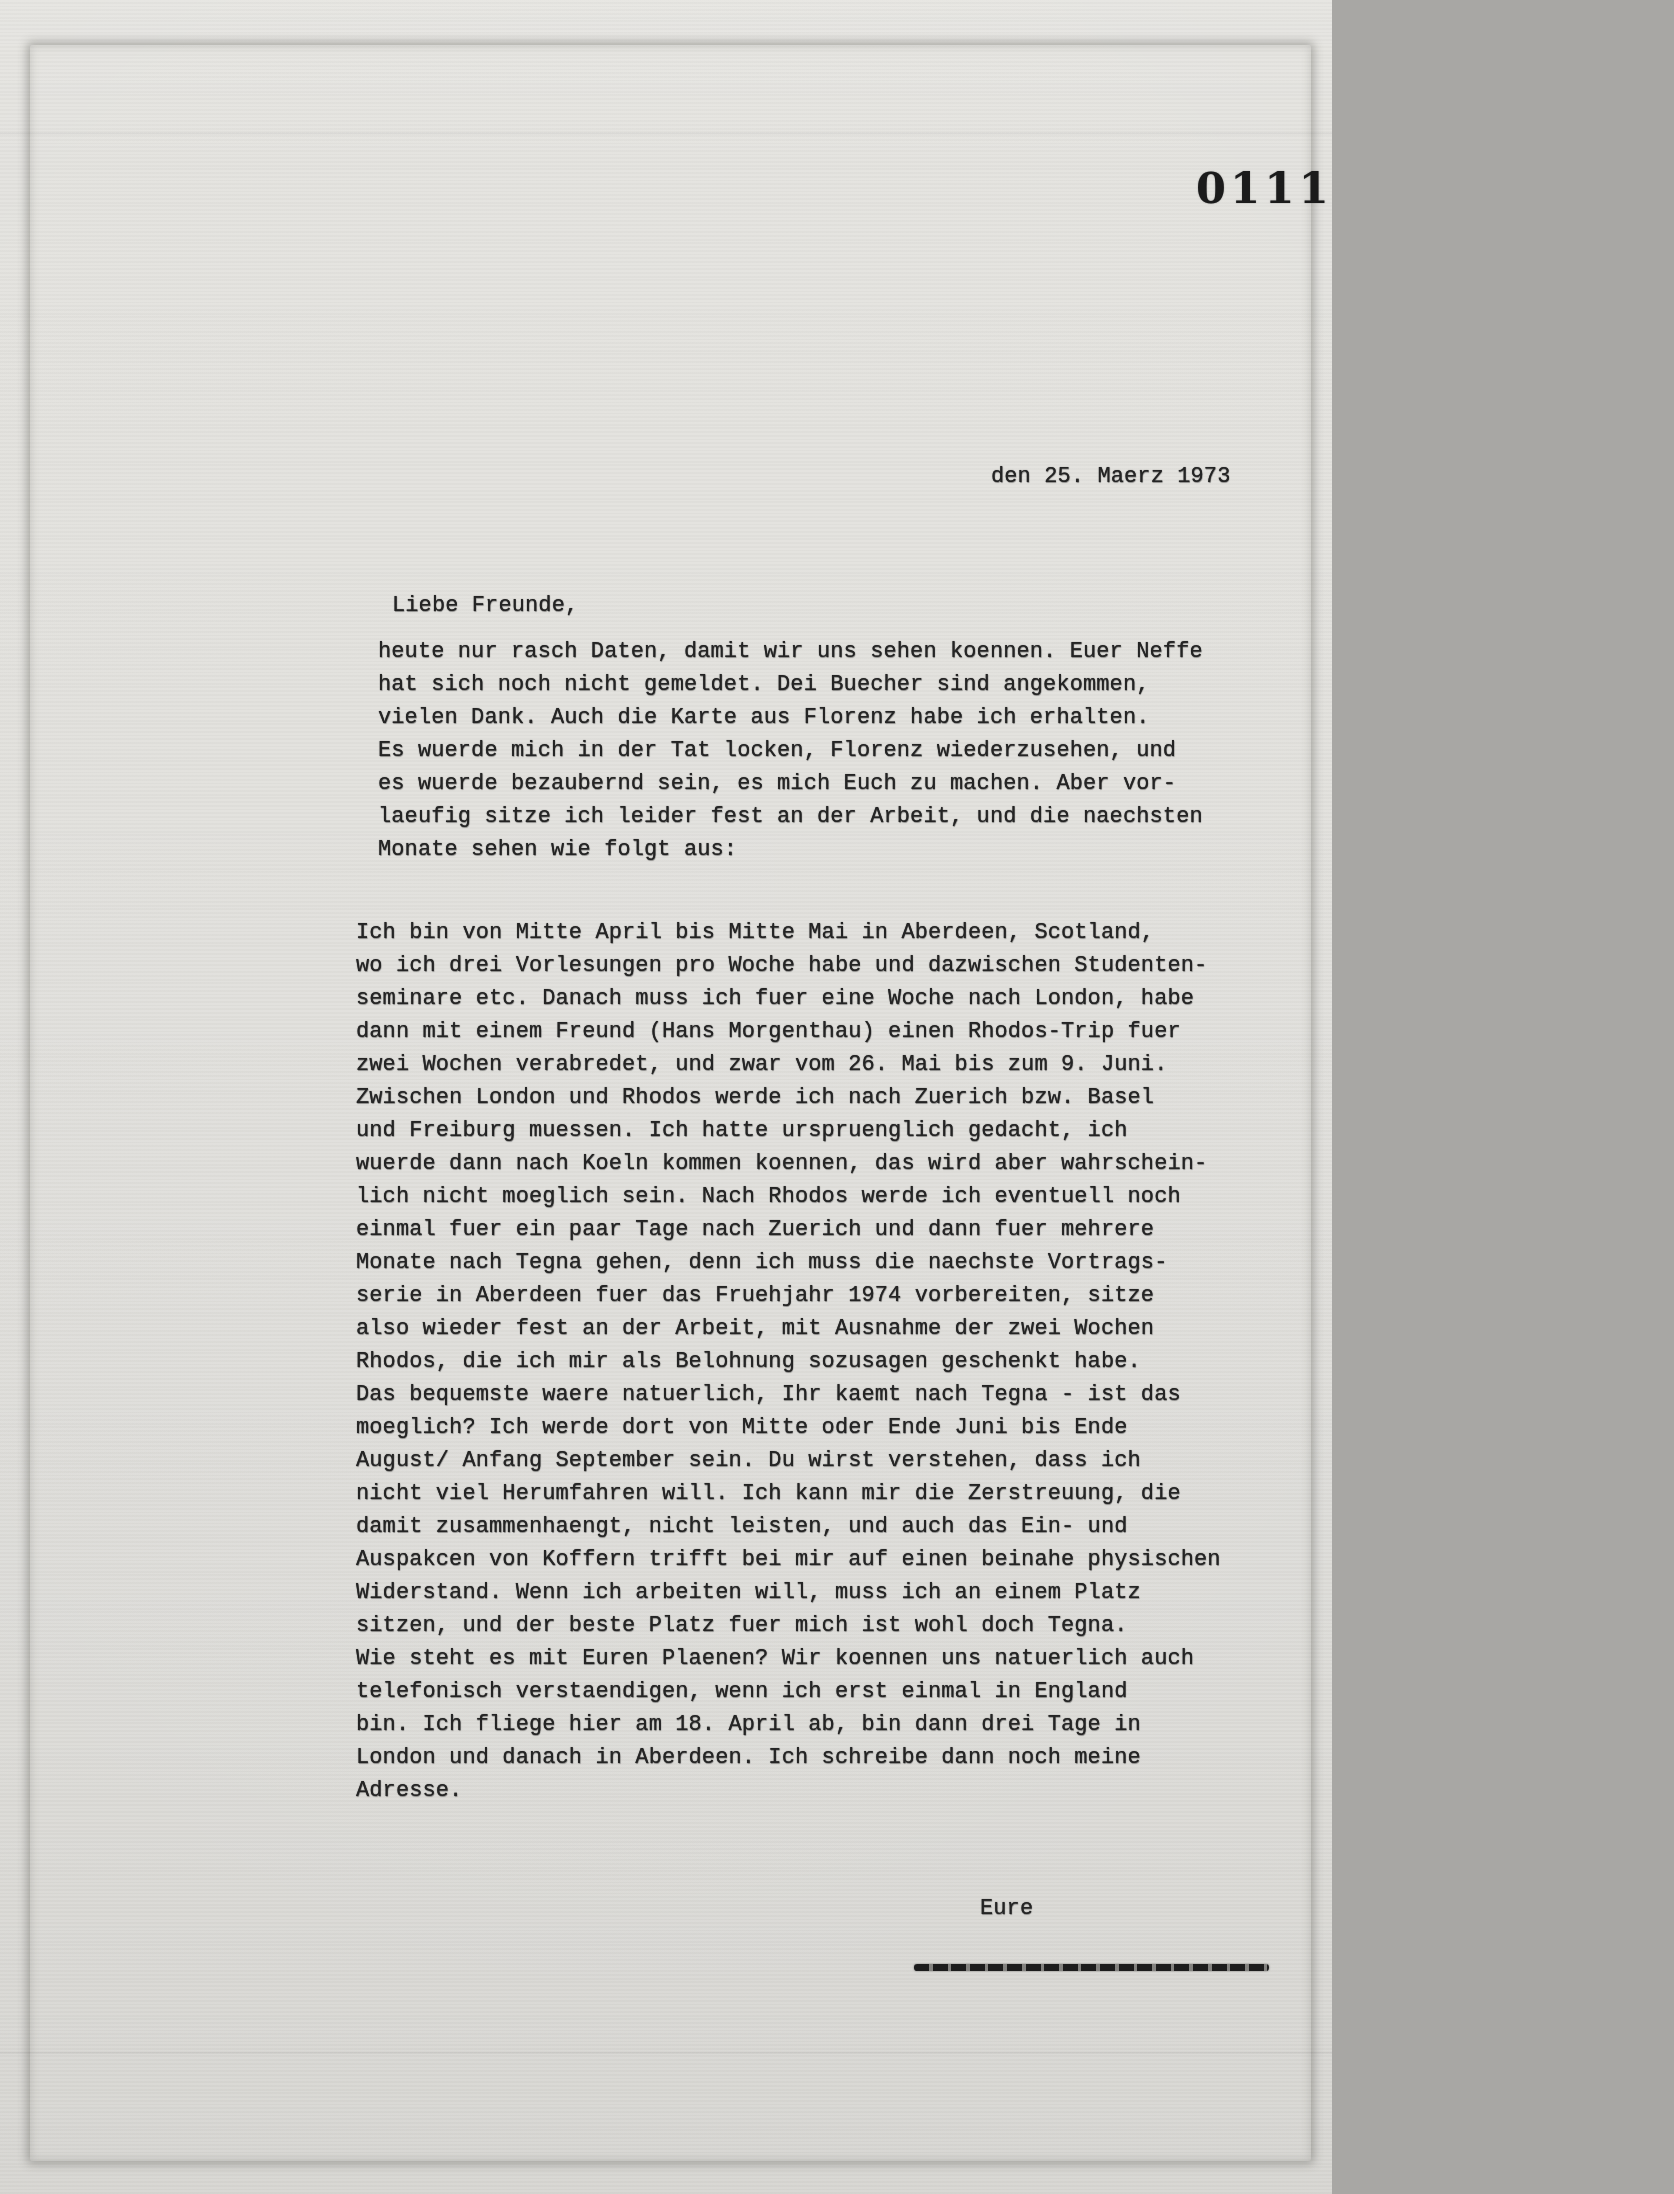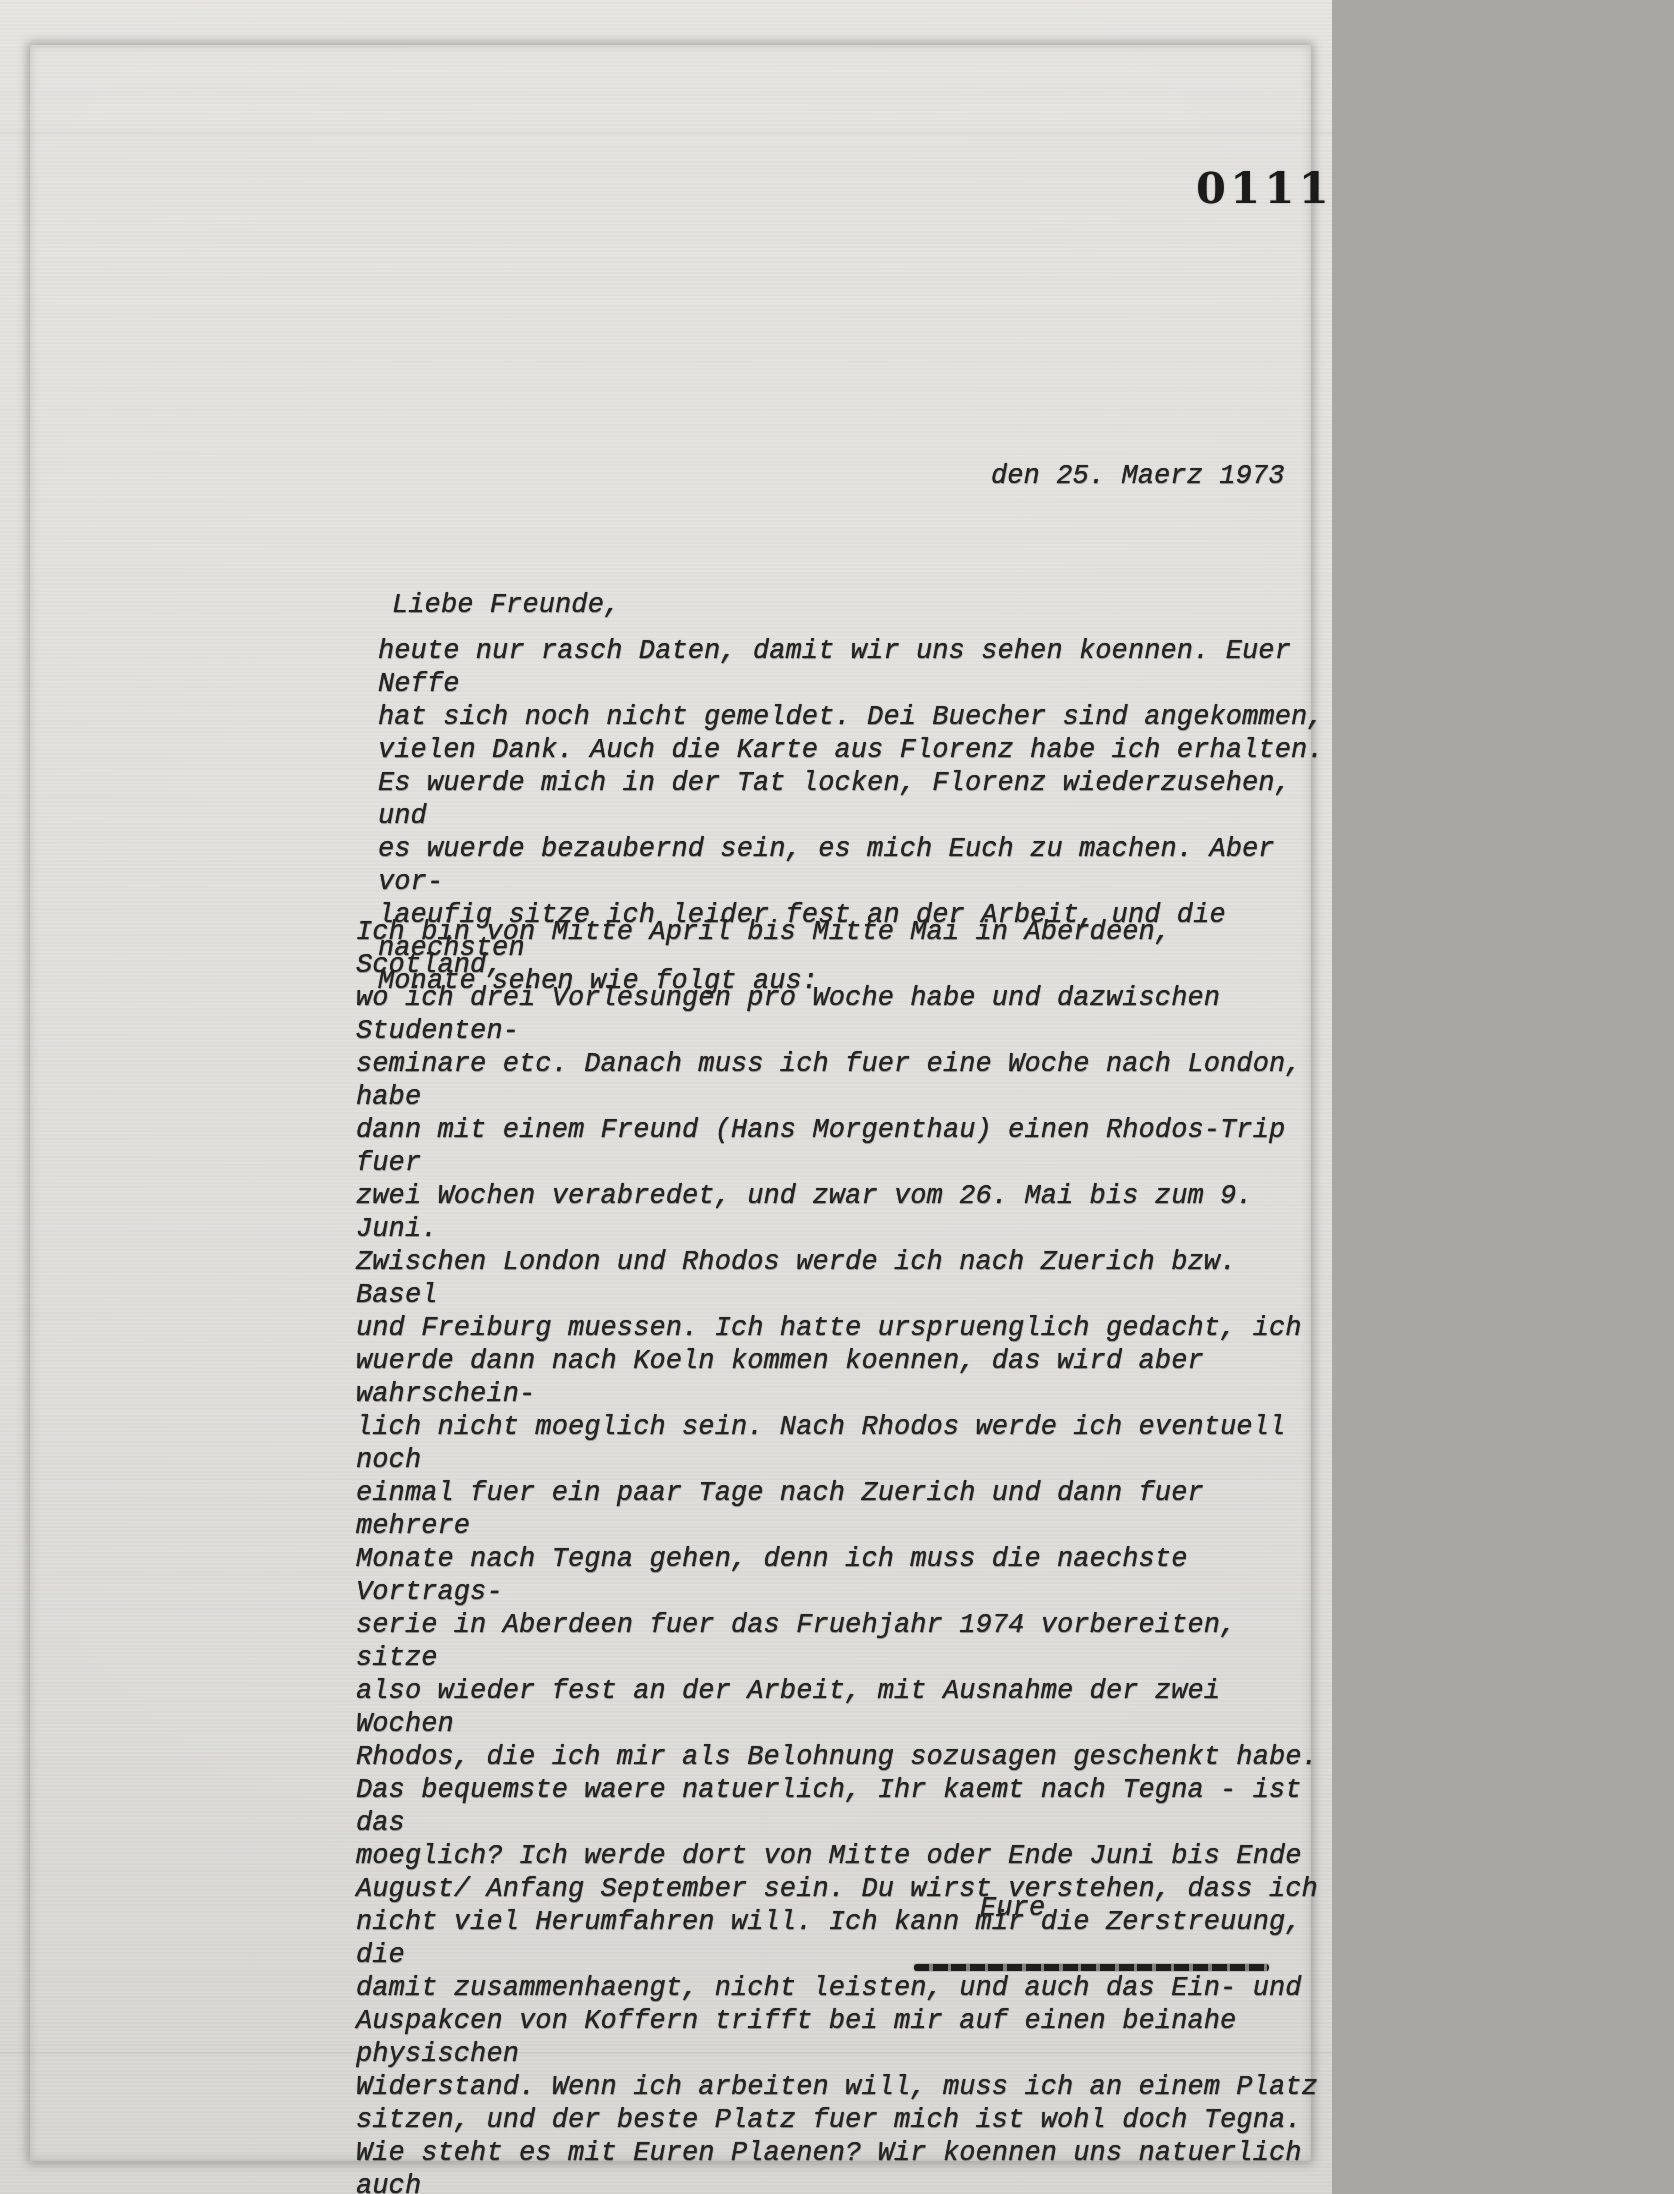--- a/index.html
+++ b/index.html
@@ -46,28 +46,27 @@
     left: 0; width: 100%; height: 2.5px;
     background: linear-gradient(180deg, rgba(0,0,0,0.0), rgba(0,0,0,0.05), rgba(0,0,0,0.0));
     pointer-events: none;
   }
   .crease-top { top: 132px; }
   .crease-bottom { top: 2051px; }
 
   .typewritten {
     position: absolute;
     color: #242424;
-    font-size: 27px;
+    font-size: 22px;
     line-height: 33px;
     letter-spacing: 0.1px;
     white-space: pre-line;
     text-shadow:
       0 0 0.9px rgba(30,30,30,0.85),
       0.4px 0.5px 0.7px rgba(40,40,40,0.40);
-    font-style: italic;
   }
   .stamp {
     position: absolute;
     left: 1196px; top: 163px;
     font-family: "DejaVu Serif", "Liberation Serif", serif;
     font-weight: bold;
     font-size: 43px;
     letter-spacing: 4.3px;
     color: #1b1b1b;
     text-shadow: 0 0 1.2px rgba(25,25,25,0.55);

